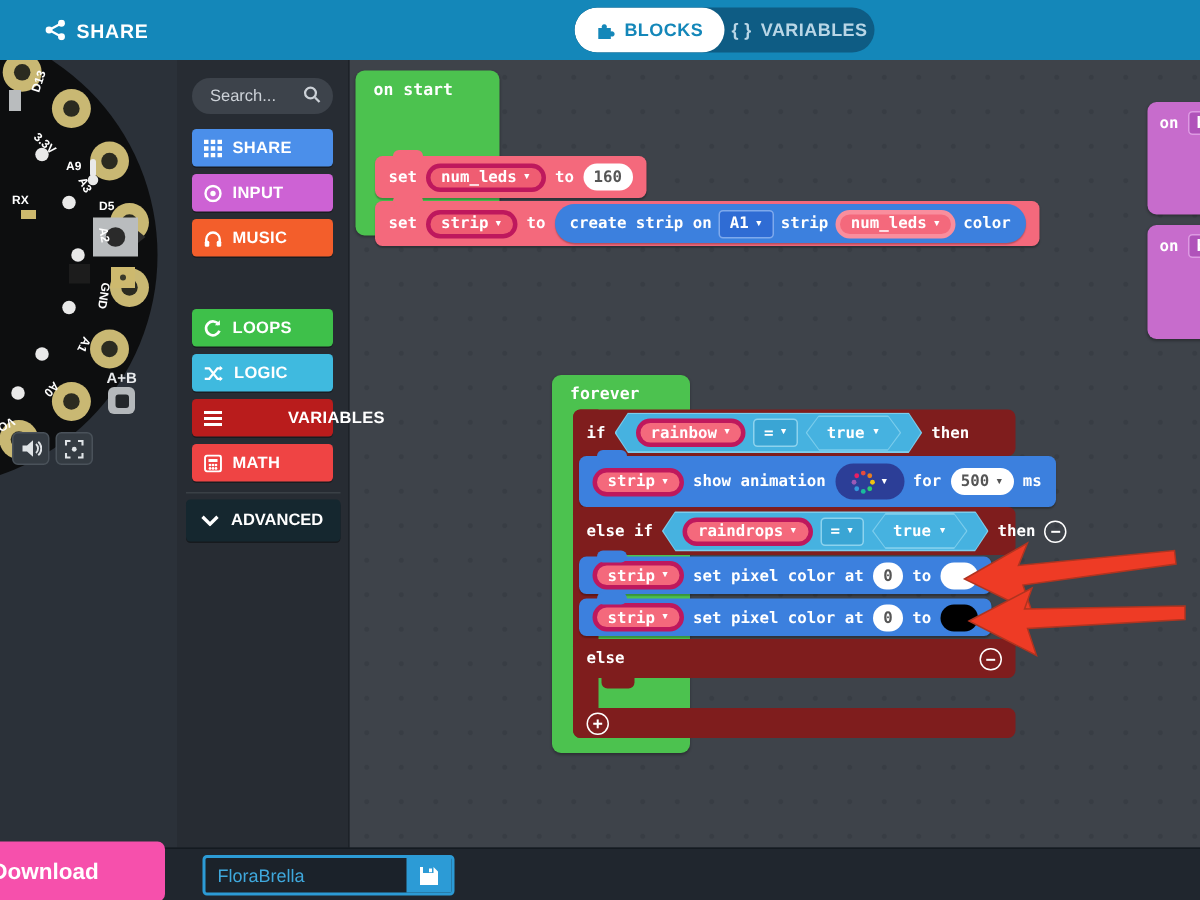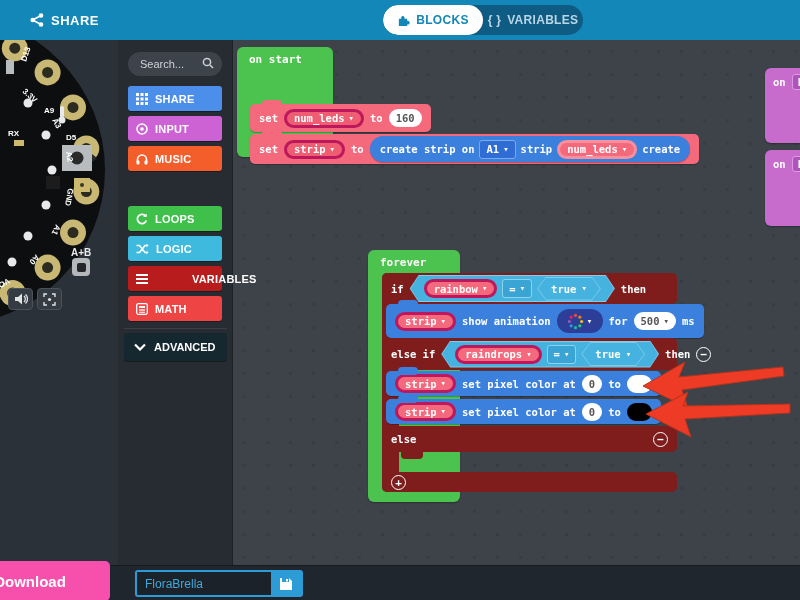--- a/index.html
+++ b/index.html
@@ -341,21 +341,21 @@
       <span>create strip on</span>
       <span class="opbox" style="background:#2f6cd4;border-color:#7ea9ec">
         <span>A1</span>
         <span class="caret">▾</span>
       </span>
       <span>strip</span>
       <span class="oval pink" style="background:#f4697c;border-color:#f98e9d">
         <span>num_leds</span>
         <span class="caret">▾</span>
       </span>
-      <span>create</span>
+      <span>color</span>
     </span>
   </div>
 
   <div class="abs orchid" style="left:765px;top:68px;width:70px;height:75px">
     <div class="row" style="position:static;padding:6px 0 0 8px;gap:6px">
       <span>on</span>
       <span class="dd">bu</span>
     </div>
 
   </div>

